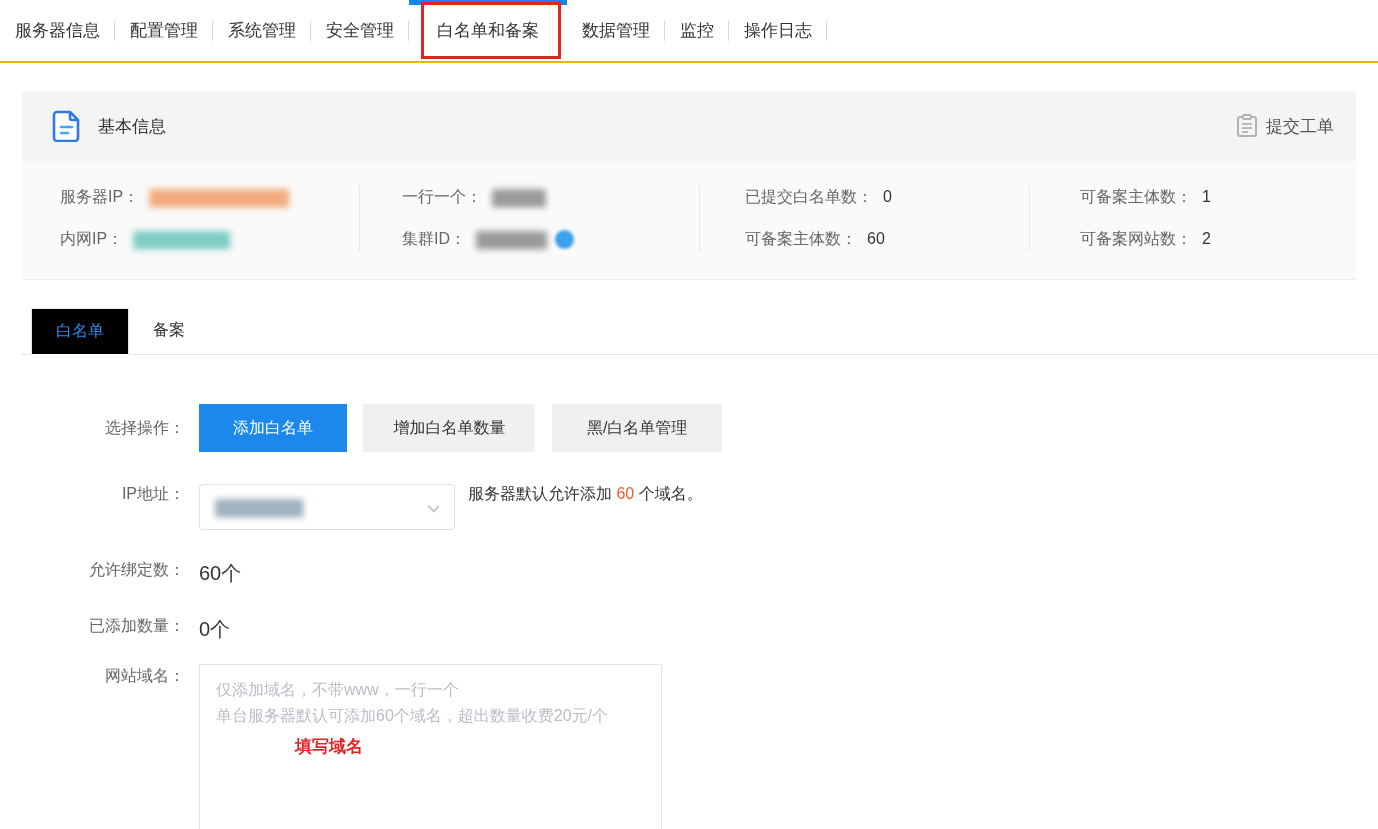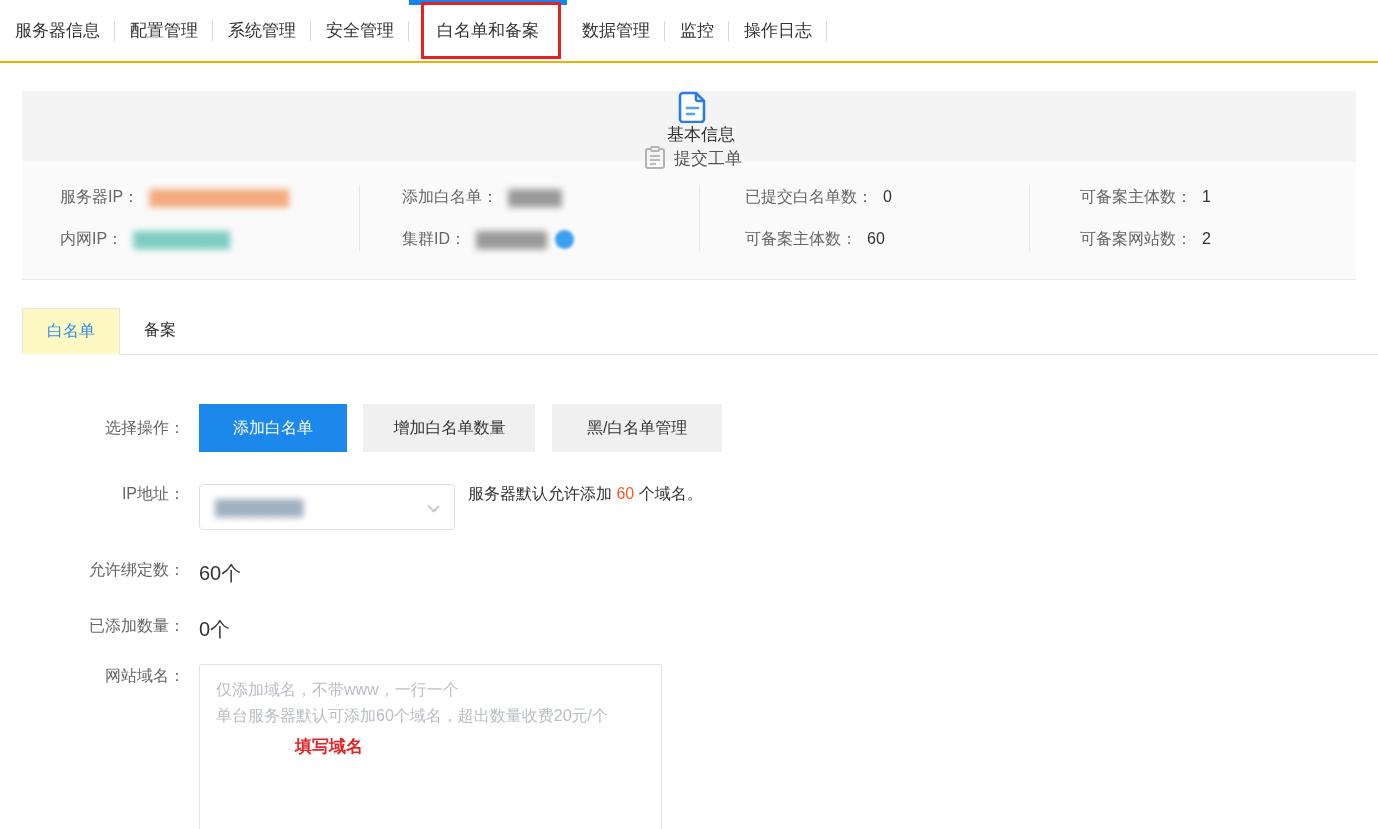--- a/index.html
+++ b/index.html
@@ -15,21 +15,21 @@
     height:20px; width:1px; background:#d8d8d8; }
   .nav-item.active { padding:0 28px; background:#fff; }
   .nav-item.active .bluebar { position:absolute; left:0; right:0; top:0; height:5px;
     background:#1286ec; }
   .nav-item.active .red-annot { position:absolute; top:2px; left:12px; right:6px;
     bottom:2px; border:3px solid #e32222; pointer-events:none; }
 
   
   .panel { margin:28px 22px 0 22px; }
   .panel-header { height:70px; background:#f4f4f5; display:flex; align-items:center;
-    padding:0 22px 0 30px;flex-direction:column; }
+    padding:0 22px 0 30px; }
   .panel-title { font-size:17px; color:#333; margin-left:16px; }
   .spacer { flex:1; }
   .ticket-btn { display:flex; align-items:center; gap:8px; font-size:17px; color:#555;
     cursor:pointer; }
   .panel-body { background:#fafafa; border-bottom:1px solid #ebebed;
     display:flex; padding:24px 0 28px 0; }
   .info-col { display:flex; flex-direction:column; gap:18px; }
   .info-col.c1 { width:338px; padding-left:38px; border-right:1px solid #e8e8e8; }
   .info-col.c2 { width:340px; padding-left:42px; border-right:1px solid #e8e8e8; }
   .info-col.c3 { width:330px; padding-left:45px; border-right:1px solid #e8e8e8; }
@@ -42,22 +42,22 @@
   .v-teal { color:#7fccc3; }
   .v-gray { color:#9a9a9a; }
   .cluster-icon { width:19px; height:19px; border-radius:50%; background:#3aa0f0;
     margin-left:10px; filter:blur(1.5px); display:inline-block; }
 
   
   .subtabs { margin:28px 0 0 22px; display:flex; align-items:flex-end;
     border-bottom:1px solid #e4e4e4; height:47px; }
   .subtab { font-size:16px; padding:0 24px; height:47px; display:flex;
     align-items:center; cursor:pointer; }
-  .subtab.active { color:#2d8cf0; background:#fef9c3; border:1px solid #e4e4e4;
-    border-bottom:1px solid #fff; margin-bottom:-1px; }
+  .subtab.active { color:#2d8cf0; background:#000000; border:1px solid #e4e4e4;
+    border-bottom:1px solid #fff; margin-bottom:-1px;margin-left:9px; }
   .subtab.plain { color:#333; }
 
   
   .form { padding-left:22px; }
   .form-row { display:flex; align-items:flex-start; }
   .form-label { width:163px; text-align:right; font-size:16px; color:#666;
     flex:none; white-space:nowrap; }
   .form-control { margin-left:14px; }
 
   .row-ops { margin-top:49px; align-items:center; }
@@ -160,21 +160,21 @@
         <span class="info-label">服务器IP：</span>
         <span class="info-value blurred v-orange">████████████████</span>
       </div>
       <div class="info-row">
         <span class="info-label">内网IP：</span>
         <span class="info-value blurred v-teal">███████████</span>
       </div>
     </div>
     <div class="info-col c2">
       <div class="info-row">
-        <span class="info-label">添加白名单：</span>
+        <span class="info-label">一行一个：</span>
         <span class="info-value blurred v-gray">██████</span>
       </div>
       <div class="info-row">
         <span class="info-label">集群ID：</span>
         <span class="info-value blurred v-gray">████████</span>
         <span class="cluster-icon"></span>
       </div>
     </div>
     <div class="info-col c3">
       <div class="info-row">

